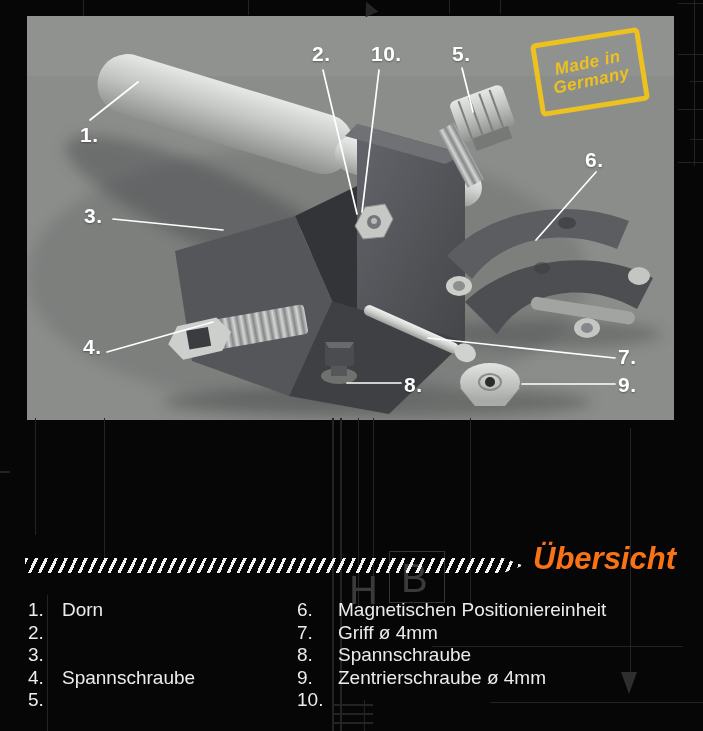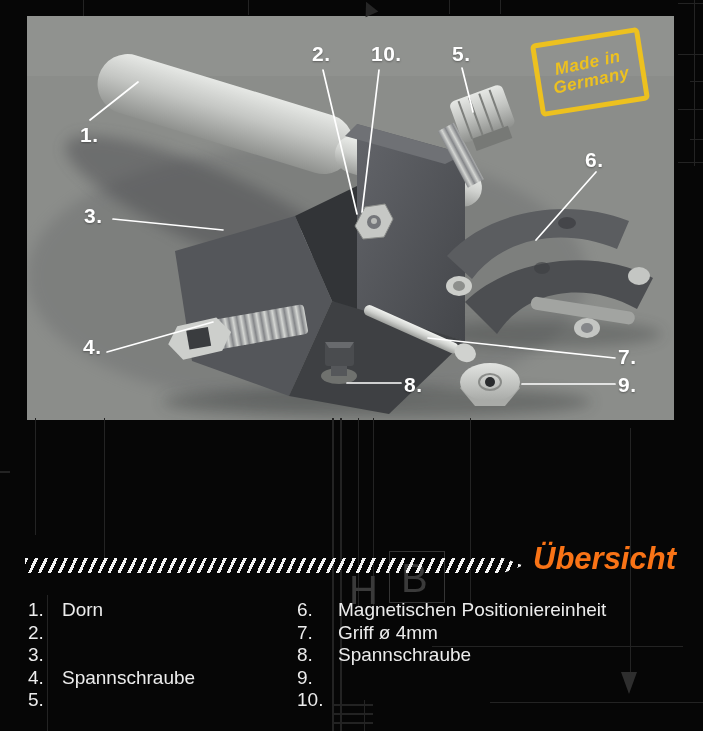--- a/index.html
+++ b/index.html
@@ -274,19 +274,20 @@
     <div class="legend-row">
       <span class="legend-num">7.</span>
       <span class="legend-text">Griff ø 4mm</span>
     </div>
     <div class="legend-row">
       <span class="legend-num">8.</span>
       <span class="legend-text">Spannschraube</span>
     </div>
     <div class="legend-row">
       <span class="legend-num">9.</span>
+      <span class="legend-text">Zentrierschraube ø 4mm</span>
     </div>
     <div class="legend-row">
       <span class="legend-num">10.</span>
     </div>
   </div>
 
 </div>
 
 </body></html>

